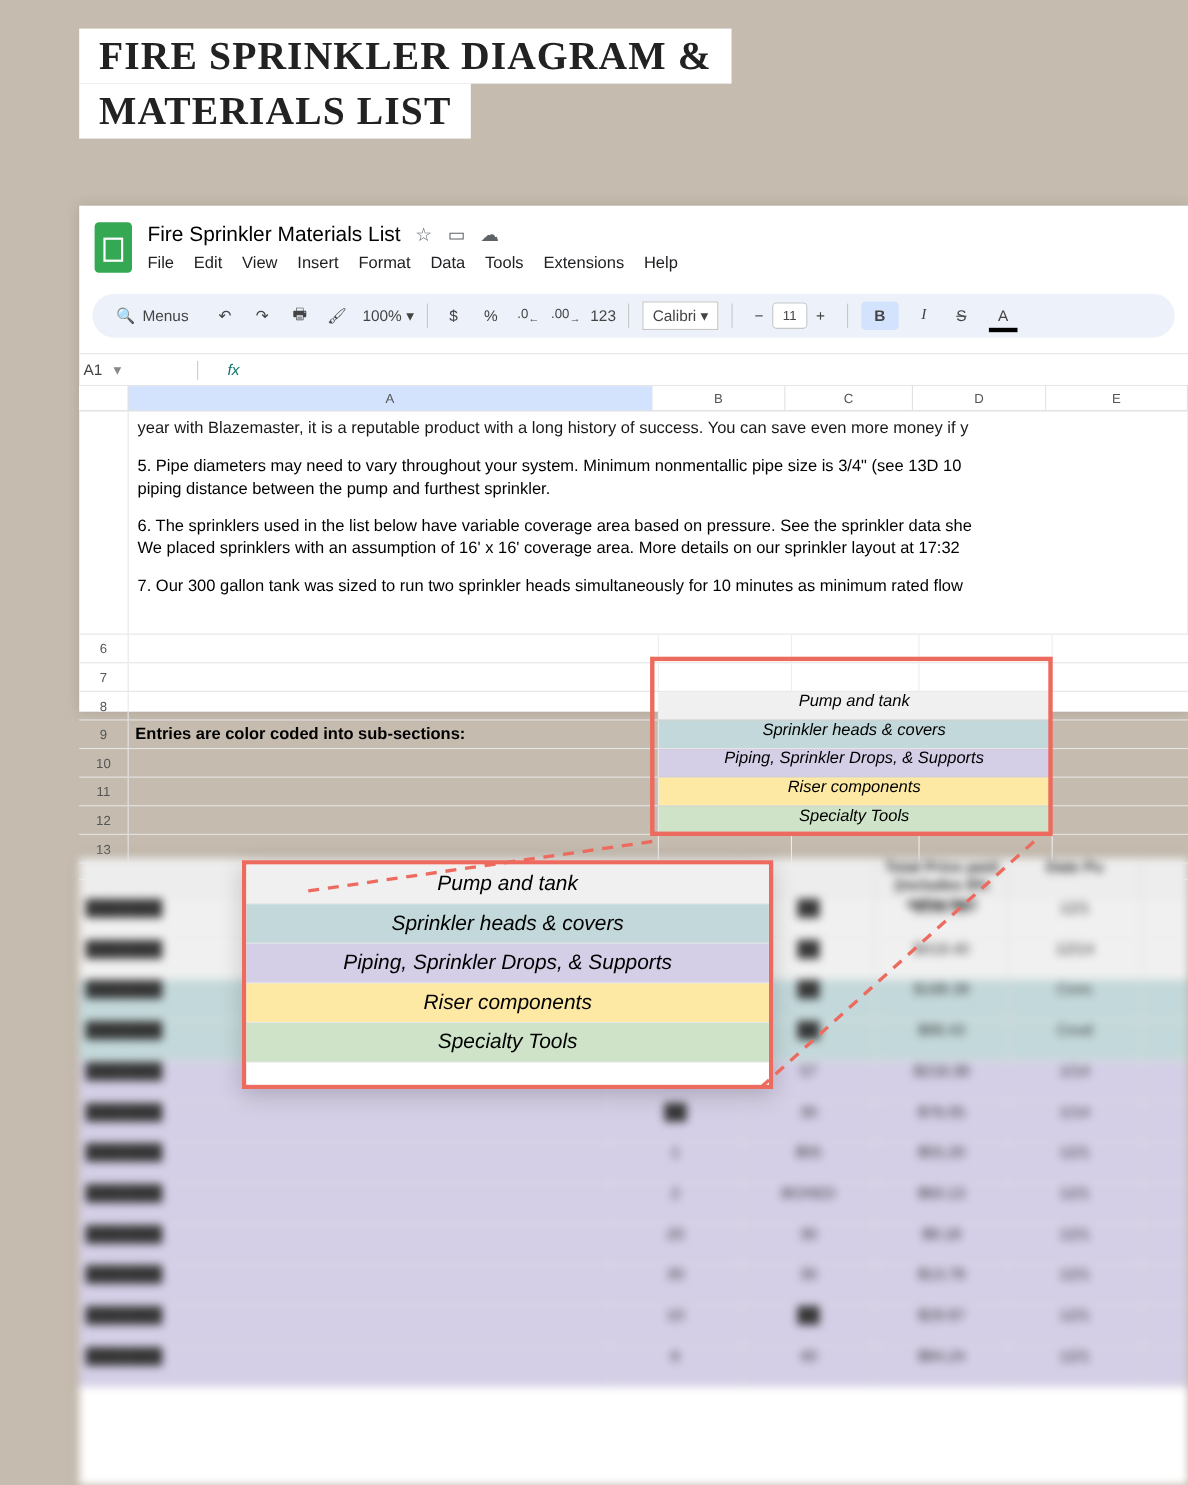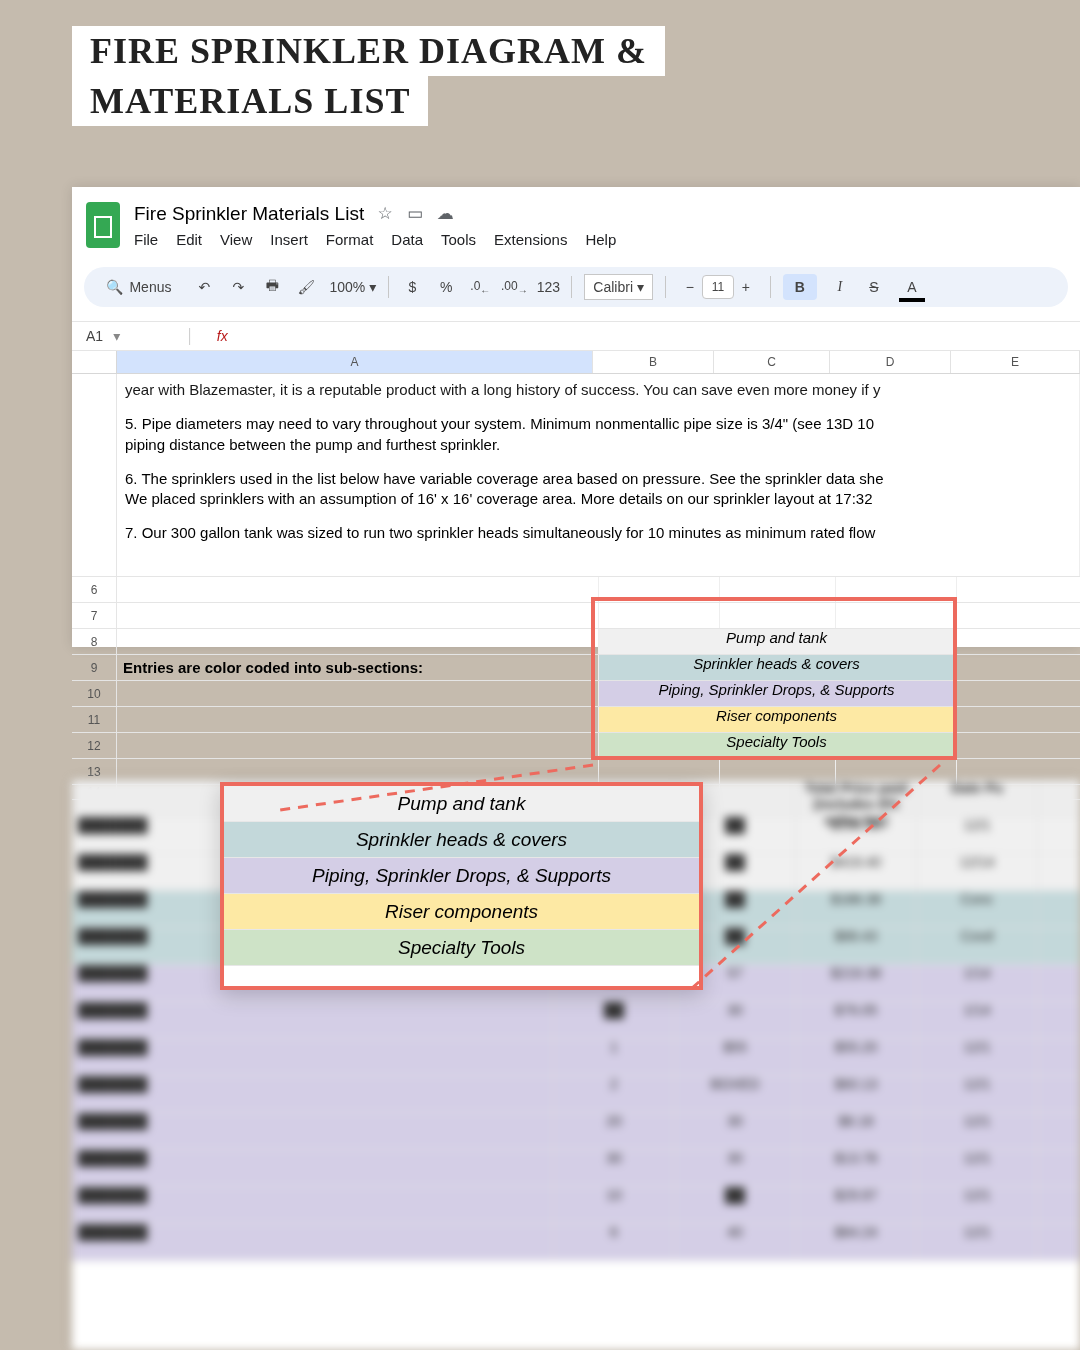--- a/index.html
+++ b/index.html
@@ -54,22 +54,22 @@
   .font-size .num{width:30px;height:22px;border:1px solid #c7c7c7;border-radius:4px;font-size:12px;display:flex;align-items:center;justify-content:center;background:#fff}
   .tb{font-weight:bold}
   .ti{font-style:italic;font-family:"Times New Roman",serif}
   .tstrike{text-decoration:line-through}
   .bold-active{background:#d3e3fd;border-radius:4px;padding:2px 6px}
   .A-underline{position:relative;padding:2px 4px}
   .A-underline::after{content:"";position:absolute;left:2px;right:2px;bottom:-2px;height:4px;background:#000}
   .sep{width:1px;height:22px;background:#c7c7c7}
 
   .namebox-row{display:flex;align-items:center;height:28px;border-top:1px solid #e5e5e5;border-bottom:1px solid #e5e5e5;margin-top:14px;font-size:14px;color:#444}
-  .namebox{width:100px;padding-left:14px;display:flex;align-items:flex-start;gap:10px}
-  .fx{color:#b91c1c;font-style:italic;margin-left:22px}
+  .namebox{width:100px;padding-left:4px;display:flex;align-items:flex-start;gap:10px}
+  .fx{color:#0f766e;font-style:italic;margin-left:22px}
 
   .colhead{display:flex;height:22px;background:#fff;border-bottom:1px solid #d7d7d7;font-size:12px;color:#555}
   .corner{width:44px;border-right:1px solid #d7d7d7}
   .ch{border-right:1px solid #e2e2e2;display:flex;align-items:center;justify-content:center}
   .cA{width:475px;background:#d3e3fd}
   .cB{width:120px}.cC{width:115px}.cD{width:120px}.cE{flex:1}
 
   .grid{position:relative}
   .row{display:flex;border-bottom:1px solid #e5e5e5;font-size:15px}
   .rh{width:44px;text-align:center;border-right:1px solid #e5e5e5;color:#555;font-size:12px;display:flex;align-items:center;justify-content:center}

